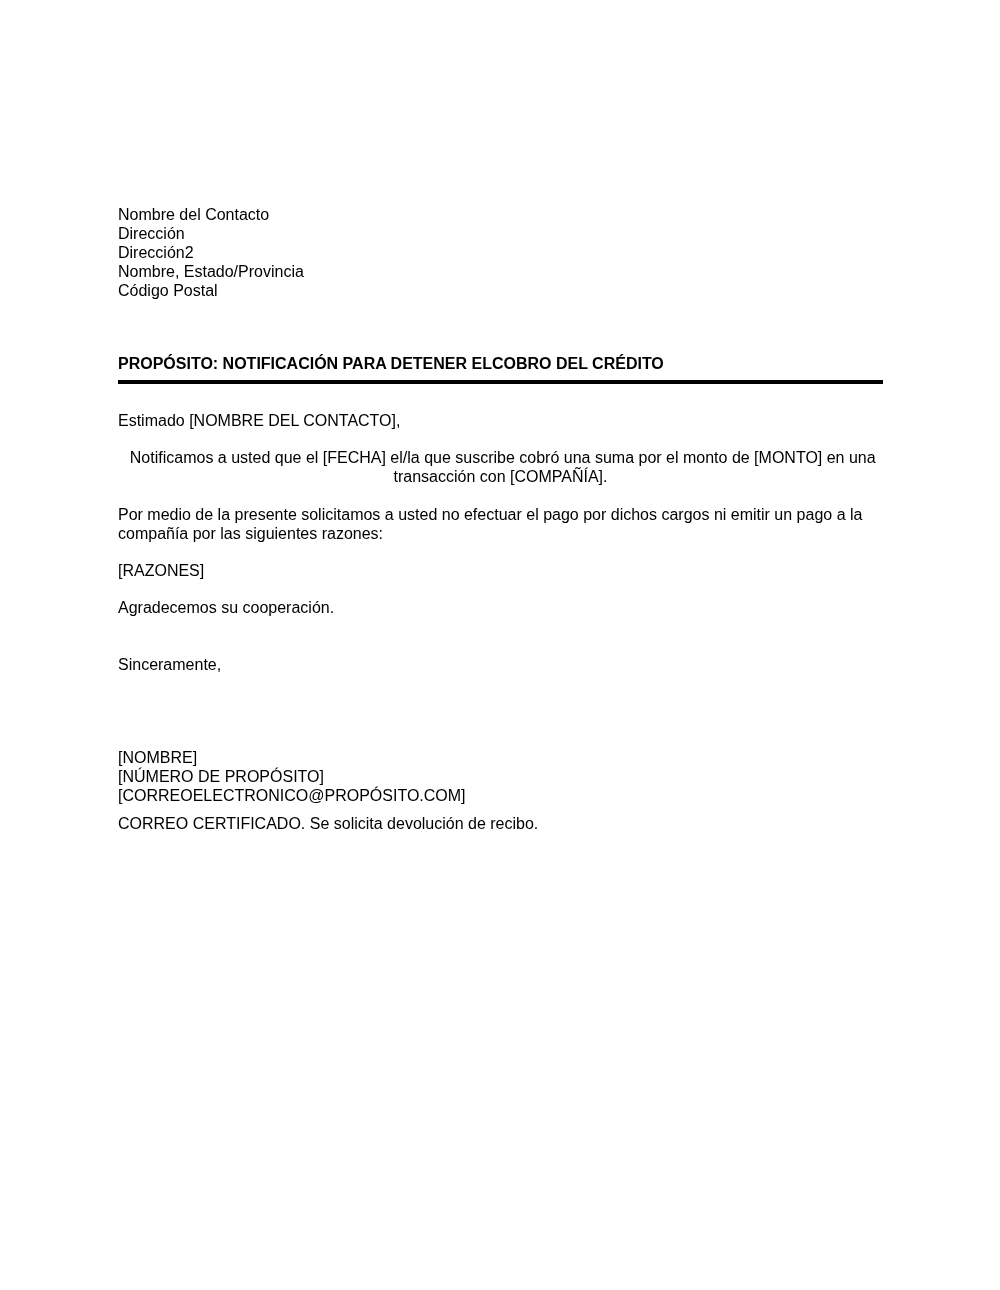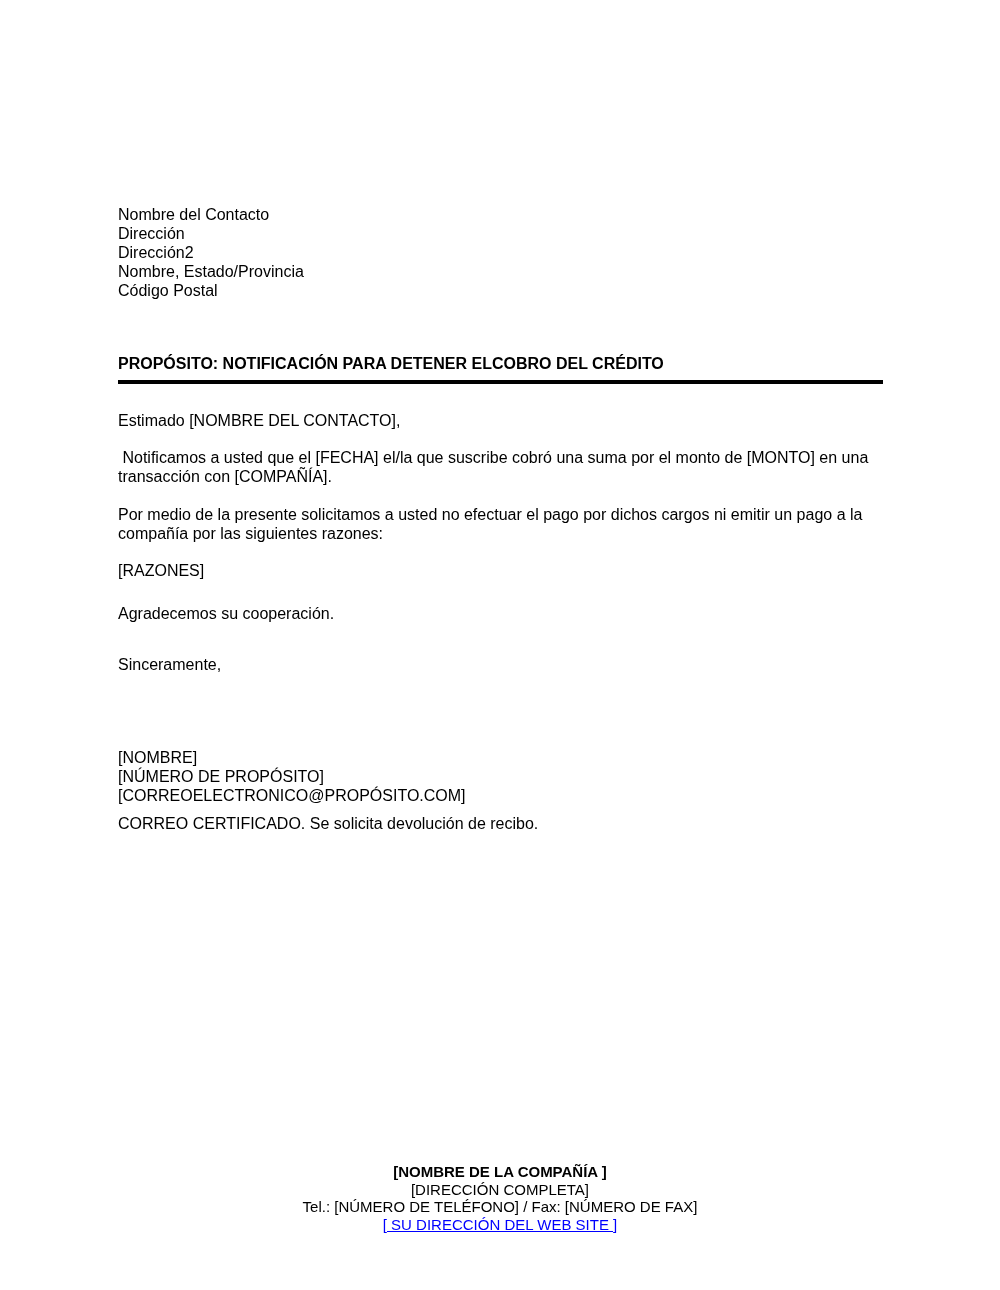--- a/index.html
+++ b/index.html
@@ -39,21 +39,21 @@
       left: 118px;
       top: 380px;
       width: 765px;
       height: 4px;
       background: #000000;
     }
     .greeting { top: 411px; }
     .p1 { top: 448px; }
     .p2 { top: 505px; }
     .reasons { top: 561px; }
-    .thanks { top: 598px; margin-top: 6px; }
+    .thanks { top: 598px; }
     .closing { top: 655px; }
     .signature { top: 748px; }
     .certified { top: 814px; }
     .footer {
       position: absolute;
       left: 0;
       width: 1000px;
       top: 1163px;
       text-align: center;
       font-size: 15px;
@@ -76,38 +76,32 @@
     <span class="line">Dirección2</span>
     <span class="line">Nombre, Estado/Provincia</span>
     <span class="line">Código Postal</span>
   </div>
 
   <div class="block subject">PROPÓSITO: NOTIFICACIÓN PARA DETENER ELCOBRO DEL CRÉDITO</div>
   <div class="rule"></div>
 
   <div class="block greeting">Estimado [NOMBRE DEL CONTACTO],</div>
 
-  <div class="block p1 wrap" style="white-space: pre-wrap;"> Notificamos a usted que el [FECHA] el/la que suscribe cobró una suma por el monto de [MONTO] en una transacción con [COMPAÑÍA].</div>
+  <div class="block p1 wrap" style="white-space: pre-wrap; text-align: center;"> Notificamos a usted que el [FECHA] el/la que suscribe cobró una suma por el monto de [MONTO] en una transacción con [COMPAÑÍA].</div>
 
   <div class="block p2 wrap">Por medio de la presente solicitamos a usted no efectuar el pago por dichos cargos ni emitir un pago a la compañía por las siguientes razones:</div>
 
   <div class="block reasons">[RAZONES]</div>
 
   <div class="block thanks">Agradecemos su cooperación.</div>
 
   <div class="block closing">Sinceramente,</div>
 
   <div class="block signature">
     <span class="line">[NOMBRE]</span>
     <span class="line">[NÚMERO DE PROPÓSITO]</span>
     <span class="line">[CORREOELECTRONICO@PROPÓSITO.COM]</span>
   </div>
 
   <div class="block certified">CORREO CERTIFICADO. Se solicita devolución de recibo.</div>
 
-  <div class="footer">
-    <span class="line company">[NOMBRE DE LA COMPAÑÍA ]</span>
-    <span class="line">[DIRECCIÓN COMPLETA]</span>
-    <span class="line">Tel.: [NÚMERO DE TELÉFONO] / Fax: [NÚMERO DE FAX]</span>
-    <span class="line"><a href="#">[ SU DIRECCIÓN DEL WEB SITE ]</a></span>
-  </div>
 
 </div>
 
 </body></html>

